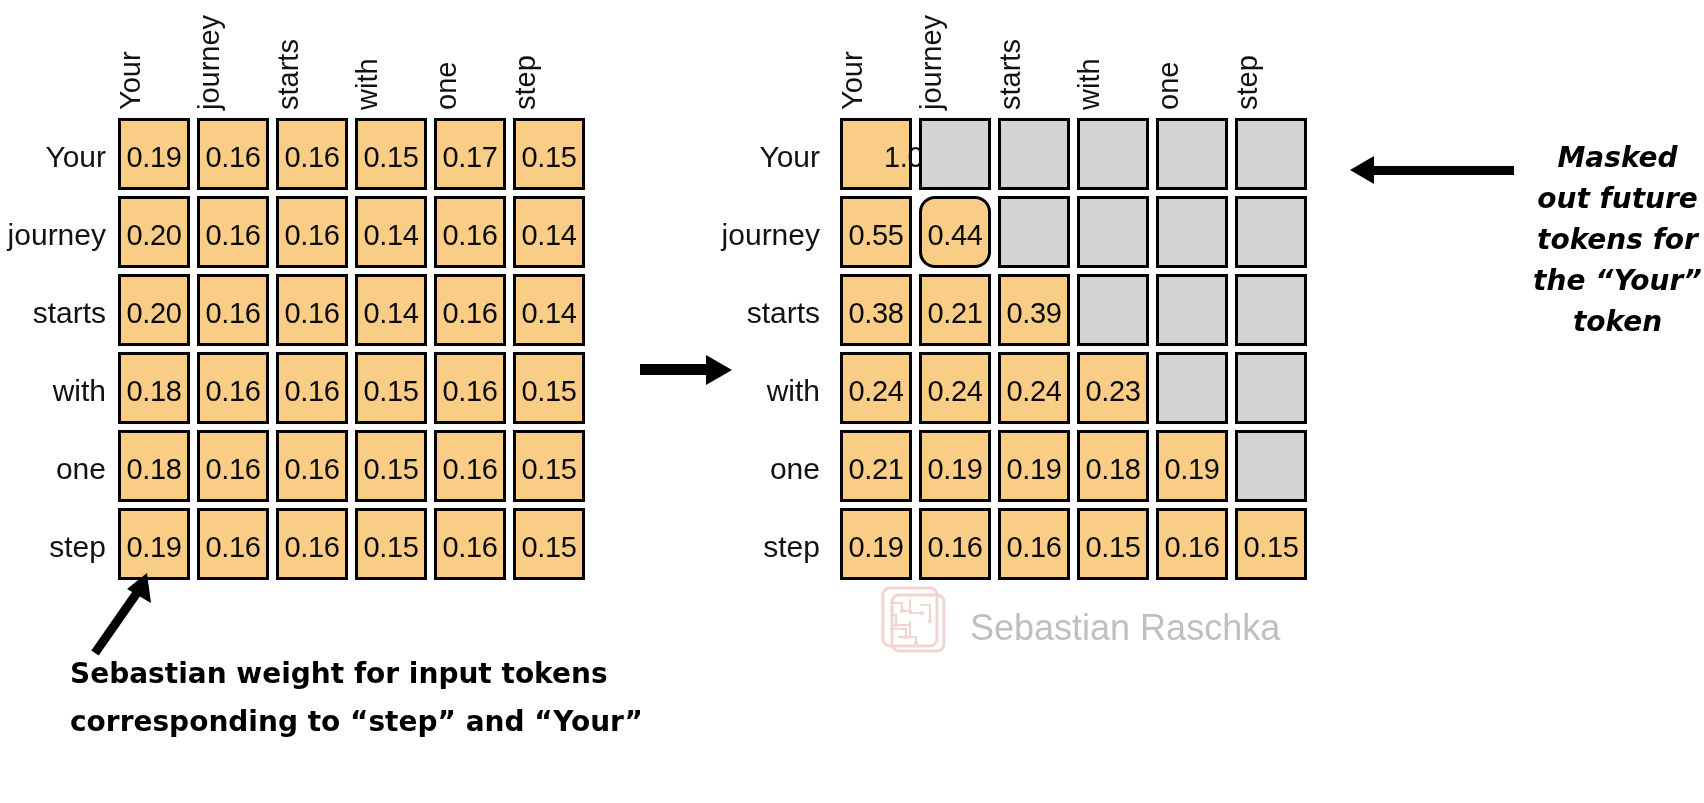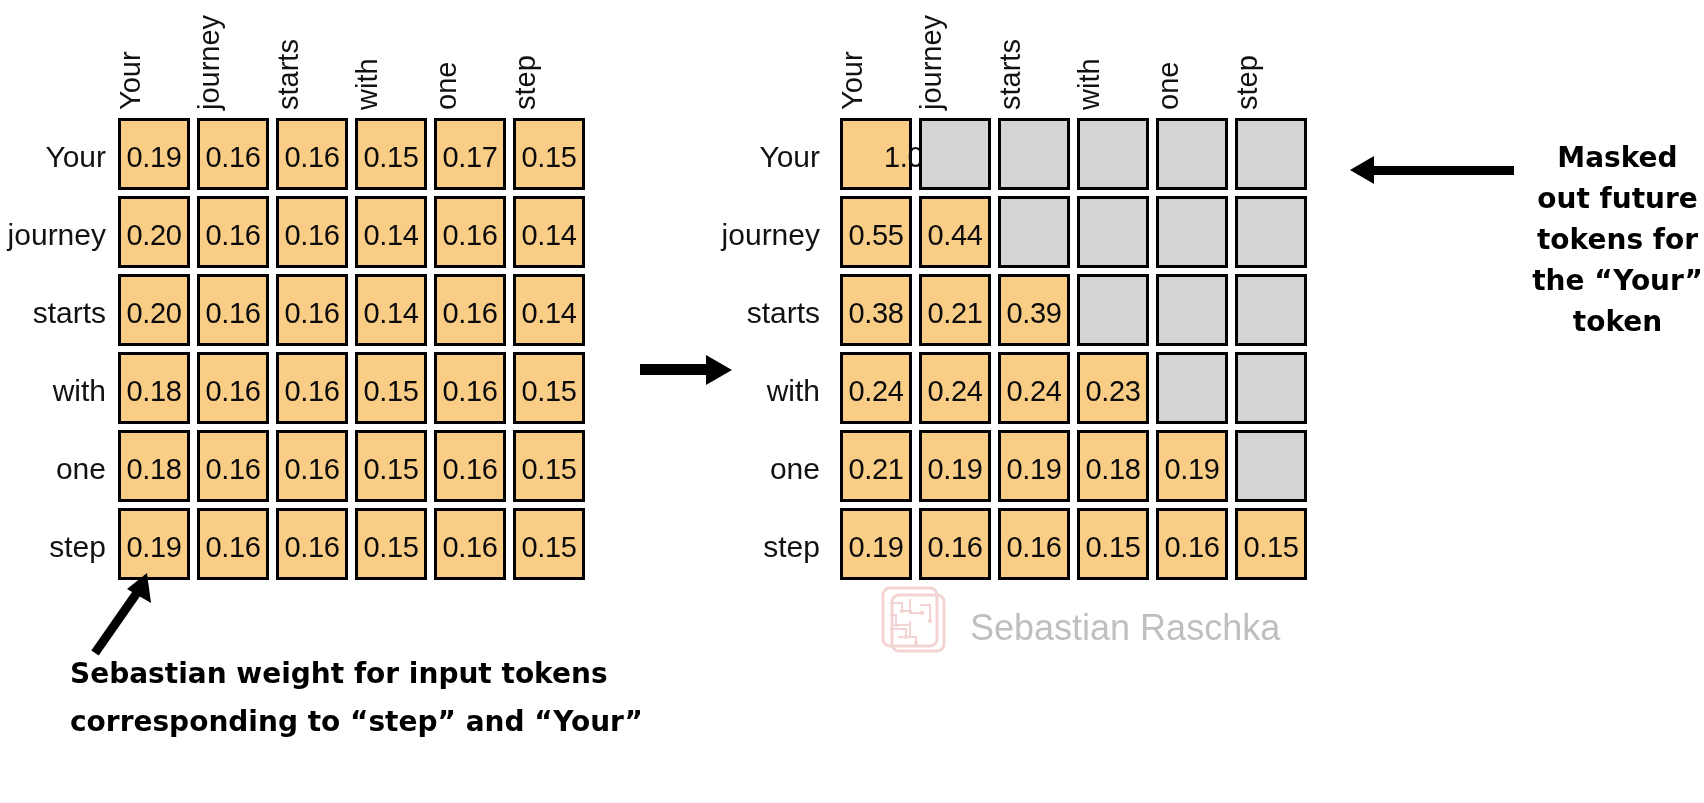--- a/index.html
+++ b/index.html
@@ -107,20 +107,21 @@
     font-weight: bold;
     font-size: 28px;
     line-height: 41px;
     color: #000000;
   }
   #callout-mask {
     left: 1530px;
     top: 137px;
     width: 175px;
     text-align: center;
+    font-style: italic;
   }
   #callout-bottom {
     left: 70px;
     top: 650px;
     width: 640px;
     text-align: left;
     line-height: 48px;
   }
 
   
@@ -238,21 +239,21 @@
         <div class="cell filled" style="left: 110px; padding-left: 41px;">1.0</div>
         <div class="cell masked" style="left: 189px;"></div>
         <div class="cell masked" style="left: 268px;"></div>
         <div class="cell masked" style="left: 347px;"></div>
         <div class="cell masked" style="left: 426px;"></div>
         <div class="cell masked" style="left: 505px;"></div>
       </div>
       <div class="row" style="top: 78px; left: 0px; width: 584px;">
         <div class="row-label" style="left: -48px; right: auto;">journey</div>
         <div class="cell filled" style="left: 110px;">0.55</div>
-        <div class="cell filled" style="left: 189px;">0.44</div>
+        <div class="cell filled" style="left: 189px; border-radius: 16px;">0.44</div>
         <div class="cell masked" style="left: 268px;"></div>
         <div class="cell masked" style="left: 347px;"></div>
         <div class="cell masked" style="left: 426px;"></div>
         <div class="cell masked" style="left: 505px;"></div>
       </div>
       <div class="row" style="top: 156px; left: 0px; width: 584px;">
         <div class="row-label" style="left: -48px; right: auto;">starts</div>
         <div class="cell filled" style="left: 110px;">0.38</div>
         <div class="cell filled" style="left: 189px;">0.21</div>
         <div class="cell filled" style="left: 268px;">0.39</div>

